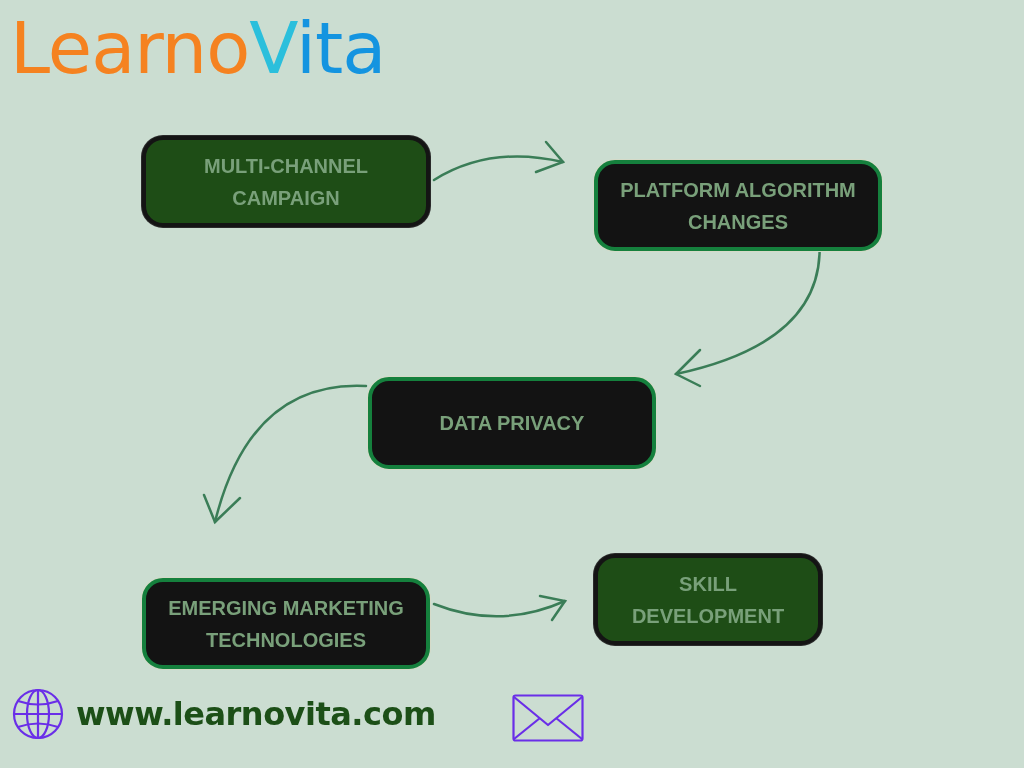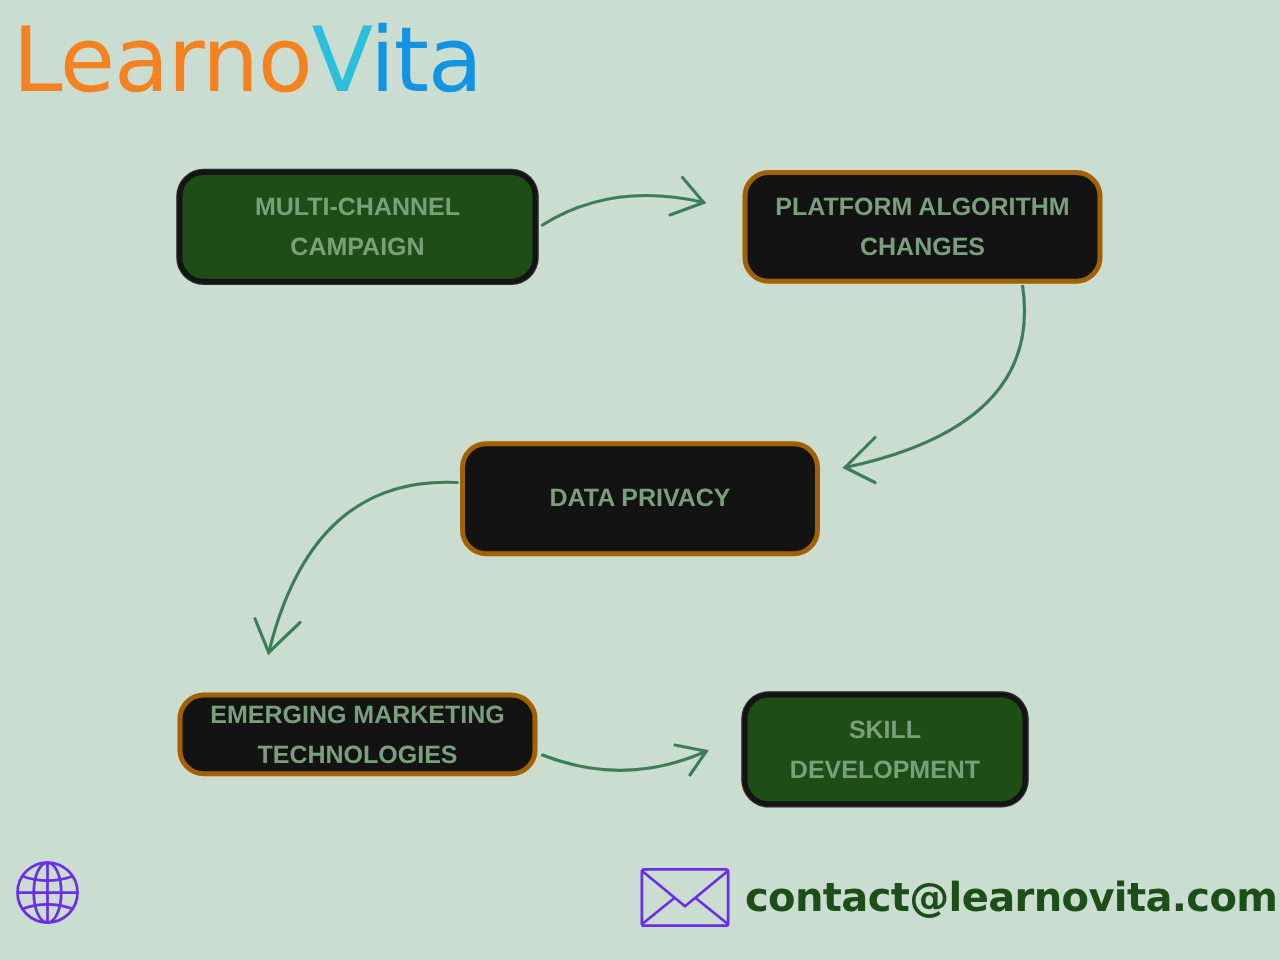--- a/index.html
+++ b/index.html
@@ -29,22 +29,23 @@
     color: #79a07a;
     padding: 0 10px;
   }
   .node.green {
     background: #1e4d16;
     border: 4px solid #141414;
     box-shadow: 0 0 0 1px #2a2a2a;
   }
   .node.dark {
     background: #131313;
-    border: 4px solid #a16207;
+    border: 4px solid #15803d;
     box-shadow: 0 0 0 1px #d5dac8;
+    margin-top: 24px;
   }
   .node span { display: block; white-space: pre-line; }
 
   svg.arrows { position: absolute; left: 0; top: 0; }
 
   .footer-item { position: absolute; display: flex; align-items: center; }
   .footer-text {
     font-family: "DejaVu Sans", sans-serif;
     font-weight: bold; font-size: 32px; color: #1c4f17;
     letter-spacing: -0.5px;
@@ -81,45 +82,45 @@
 
 <div class="node dark" style="left:594px; top:136px; width:288px; height:91px;">
   <span>PLATFORM ALGORITHM
 CHANGES</span>
 </div>
 
 <div class="node dark" style="left:368px; top:353px; width:288px; height:92px;">
   <span>DATA PRIVACY</span>
 </div>
 
-<div class="node dark" style="left:142px; top:554px; width:288px; height:67px;">
+<div class="node dark" style="left:142px; top:554px; width:288px; height:91px;">
   <span>EMERGING MARKETING
 TECHNOLOGIES</span>
 </div>
 
 <div class="node green" style="left:594px; top:554px; width:228px; height:91px;">
   <span>SKILL DEVELOPMENT</span>
 </div>
 
 <div class="footer-item" style="left:12px; top:688px;">
   <svg width="52" height="52" viewBox="0 0 52 52">
     <g fill="none" stroke="#6a2ee8" stroke-width="2.2">
       <circle cx="26" cy="26" r="24"></circle>
       <ellipse cx="26" cy="26" rx="11" ry="24"></ellipse>
       <line x1="26" y1="2" x2="26" y2="50"></line>
       <line x1="2" y1="26" x2="50" y2="26"></line>
       <path d="M6 13 Q26 20 46 13"></path>
       <path d="M6 39 Q26 32 46 39"></path>
     </g>
   </svg>
+  <span class="footer-text" style="margin-left:12px;">www.learnovita.com</span>
 </div>
 
 <div class="footer-item" style="left:512px; top:694px;">
   <svg width="72" height="48" viewBox="0 0 72 48">
     <g fill="none" stroke="#6a2ee8" stroke-width="2.2" stroke-linejoin="round">
       <rect x="1.5" y="1.5" width="69" height="45" rx="2"></rect>
       <path d="M2 3 L36 31 L70 3"></path>
       <path d="M2 45 L28 24"></path>
       <path d="M70 45 L44 24"></path>
     </g>
   </svg>
-  <span class="footer-text" style="margin-left:12px;">contact@learnovita.com</span>
 </div>
 
 </body></html>

